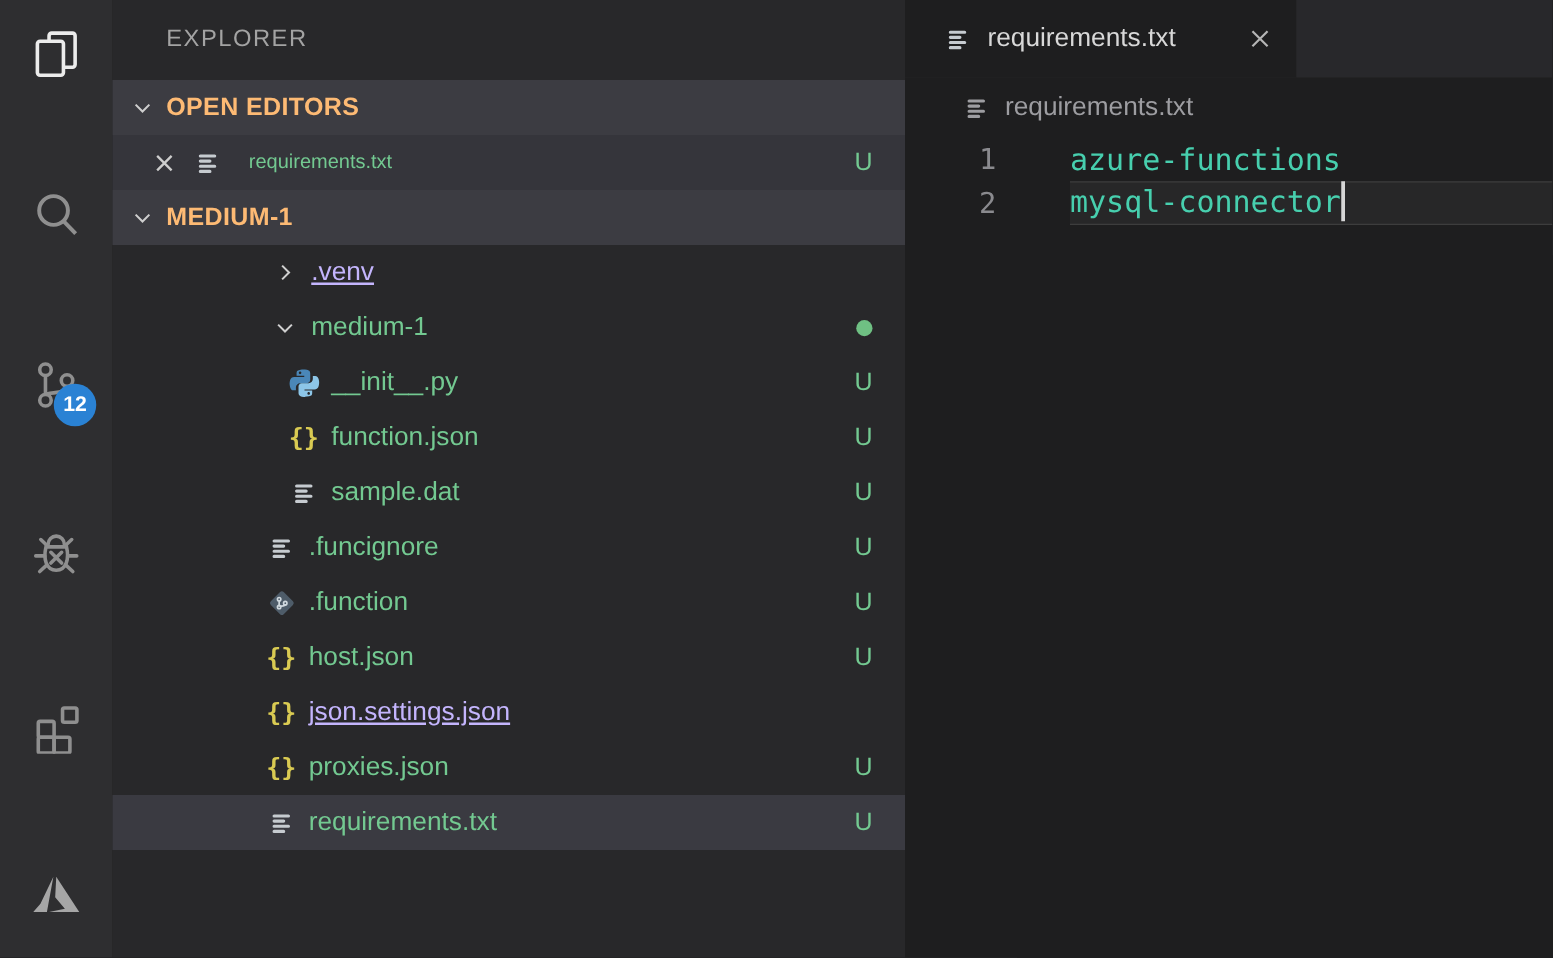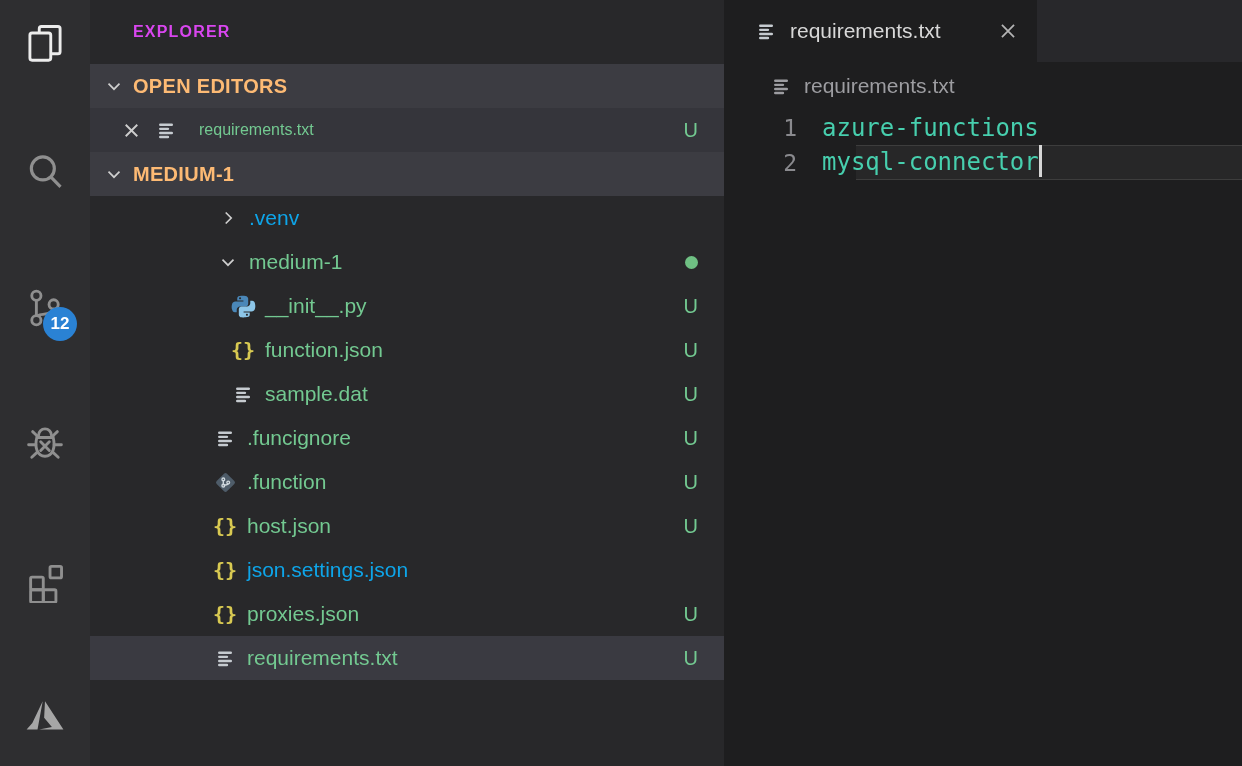--- a/index.html
+++ b/index.html
@@ -20,56 +20,56 @@
   .ab-item svg{display:block;}
   .ab-badge{
     position:absolute;right:13px;bottom:17px;min-width:34px;height:34px;border-radius:17px;
     background:var(--badge_blue,#2a82d4);color:#fff;font-size:17px;font-weight:600;
     display:flex;align-items:center;justify-content:center;padding:0 4px;box-sizing:border-box;
   }
 
   
   .sidebar{width:634px;background:var(--sidebar_bg,#28282a);display:flex;flex-direction:column;flex:none;}
   .sidebar-title{height:64px;display:flex;align-items:center;padding-left:43px;
-    color:#d946ef;font-size:16px;letter-spacing:1.2px;flex:none;font-weight:bold;}
+    color:#a3a3a3;font-size:19px;letter-spacing:1.2px;flex:none;}
   .section-header{height:44px;background:var(--section_header_bg,#3c3c42);display:flex;align-items:center;
     padding-left:12px;gap:7px;color:#fdba74;font-weight:700;font-size:20px;letter-spacing:.3px;flex:none;cursor:pointer;}
   .open-editor-item{height:44px;background:var(--open_editor_row_bg,#35353b);display:flex;align-items:center;
     padding:0 26px 0 31px;gap:11px;flex:none;cursor:pointer;}
   .tree{flex:1;}
   .row{height:44px;display:flex;align-items:center;padding-right:26px;font-size:21px;cursor:pointer;}
   .row.selected{background:var(--selected_row_bg,#3a3a41);}
   .row .indent0{width:122px;flex:none;}
   .row .indent1{width:140px;flex:none;}
   .row .indent-folder{width:126px;flex:none;}
   .icon-slot{width:26px;flex:none;display:flex;align-items:center;justify-content:center;}
   .chev-slot{width:24px;flex:none;display:flex;align-items:center;justify-content:center;}
   .fname{margin-left:9px;white-space:nowrap;}
   .fname.green{color:var(--untracked_green,#73c991);}
-  .fname.default{color:#0ea5e9;}
+  .fname.default{color:#c4b5fd;text-decoration:underline;}
   .grow{flex:1;}
   .u-badge{color:var(--untracked_green,#73c991);font-size:20px;flex:none;}
   .mod-dot{width:13px;height:13px;border-radius:50%;background:var(--modified_dot_green,#6fc083);flex:none;}
   .json-glyph{color:var(--json_yellow,#d9ca52);font-family:"DejaVu Sans Mono",monospace;font-weight:700;font-size:20px;line-height:1;}
 
   
   .editor{flex:1;display:flex;flex-direction:column;background:var(--editor_bg,#1e1e1f);min-width:0;}
   .tabbar{height:62px;background:var(--tabbar_bg,#28282b);display:flex;flex:none;}
   .tab{width:313px;box-sizing:border-box;background:var(--editor_bg,#1e1e1f);display:flex;align-items:center;
     padding:0 18px 0 31px;gap:12px;color:#d8d8d8;font-size:21px;cursor:pointer;}
   .tab-label{white-space:nowrap;}
   .tab-close{margin-left:auto;display:flex;align-items:center;color:#b4b4b4;cursor:pointer;}
   .breadcrumb{height:48px;display:flex;align-items:center;padding-left:46px;gap:11px;
     color:#9d9da1;font-size:21px;flex:none;cursor:pointer;}
   .code-area{position:relative;font-family:"DejaVu Sans Mono",monospace;flex:1;}
   .code-line{height:35px;display:flex;align-items:center;position:relative;}
   .line-highlight{position:absolute;left:132px;right:0;top:0;bottom:0;
     background:rgba(255,255,255,.045);border-top:1px solid rgba(255,255,255,.10);border-bottom:1px solid rgba(255,255,255,.10);box-sizing:border-box;}
   .ln{width:73px;text-align:right;color:#8a8a8e;font-size:23px;flex:none;position:relative;}
-  .code-text{margin-left:25px;color:var(--code_teal,#47cfae);font-size:24px;white-space:pre;position:relative;}
+  .code-text{margin-left:59px;color:var(--code_teal,#47cfae);font-size:24px;white-space:pre;position:relative;}
   .cursor{display:inline-block;width:3px;height:32px;background:#d6d6d6;vertical-align:middle;position:relative;top:-2px;}
 
   .filelines{stroke:#c6cbd0;stroke-width:2.6;stroke-linecap:round;}
 </style>
 </head>
 <body>
 
 <div class="app">
 
   <div class="activitybar">

